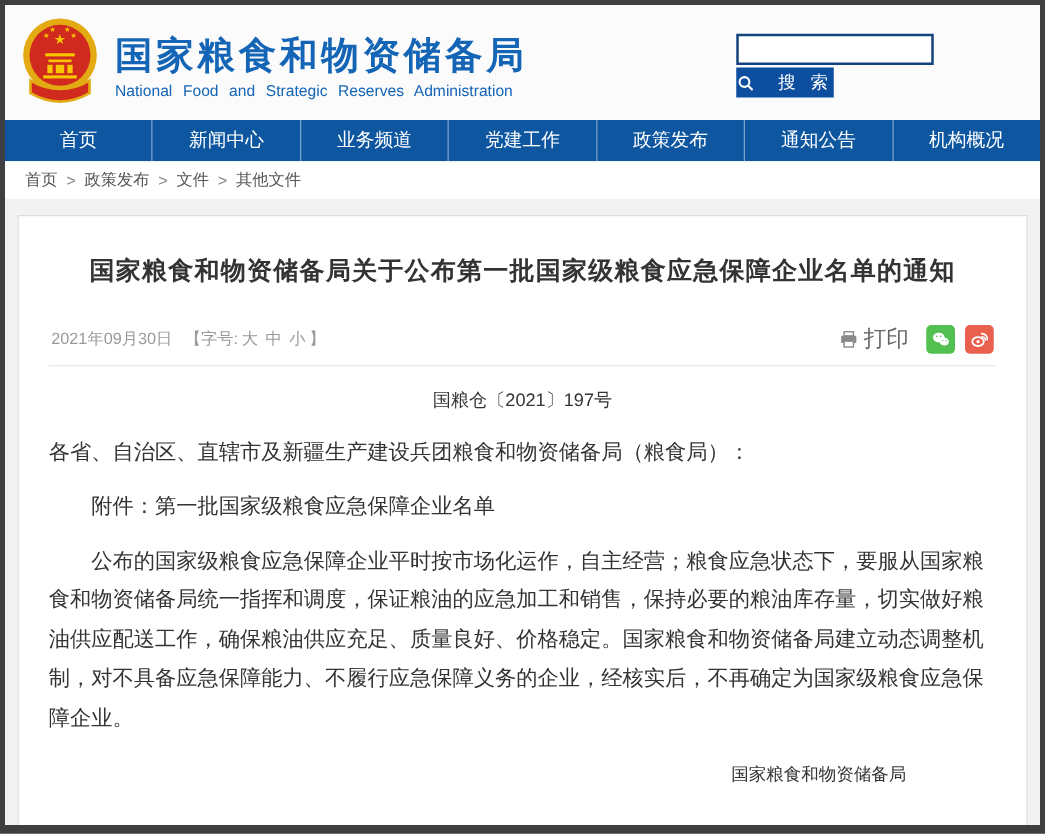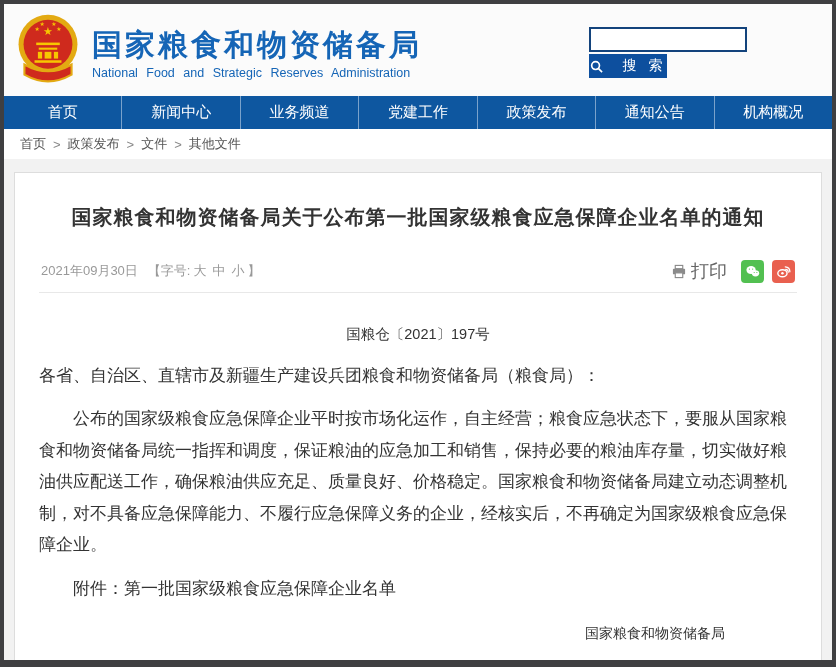--- a/index.html
+++ b/index.html
@@ -90,21 +90,21 @@
   }
   .share-badge {
     width: 23px; height: 23px; border-radius: 4px; cursor: pointer;
     display: flex; align-items: center; justify-content: center;
   }
   .share-wechat { background: #52c051; }
   .share-weibo  { background: #e9604f; }
   .meta-divider { border-bottom: 1px solid #e8e8e8; margin-top: 9px; }
   .doc-number {
     text-align: center; font-size: 14.5px; color: #333;
-    margin: 32px 0 16px;
+    margin: 18px 0 16px;
   }
   .body-text { font-size: 17px; color: #333; line-height: 1.85; }
   .body-text p { margin-bottom: 12px; }
   .para-indent { text-indent: 2em; }
   .sign-block {
     display: flex; flex-direction: column; align-items: flex-end;
     padding-right: 72px; margin-top: 14px;
     font-size: 14px; color: #333; line-height: 2.2;
   }
   .sign-inner { text-align: center; }
@@ -207,22 +207,22 @@
         </svg>
       </span>
     </div>
   </div>
   <div class="meta-divider"></div>
 
   <div class="doc-number">国粮仓〔2021〕197号</div>
 
   <div class="body-text">
     <p>各省、自治区、直辖市及新疆生产建设兵团粮食和物资储备局（粮食局）：</p>
+    <p class="para-indent">附件：第一批国家级粮食应急保障企业名单</p>
     <p class="para-indent">公布的国家级粮食应急保障企业平时按市场化运作，自主经营；粮食应急状态下，要服从国家粮食和物资储备局统一指挥和调度，保证粮油的应急加工和销售，保持必要的粮油库存量，切实做好粮油供应配送工作，确保粮油供应充足、质量良好、价格稳定。国家粮食和物资储备局建立动态调整机制，对不具备应急保障能力、不履行应急保障义务的企业，经核实后，不再确定为国家级粮食应急保障企业。</p>
-    <p class="para-indent">附件：第一批国家级粮食应急保障企业名单</p>
   </div>
 
   <div class="sign-block">
     <div class="sign-inner">
       <div>国家粮食和物资储备局</div>
 
     </div>
   </div>
 
 </div>

